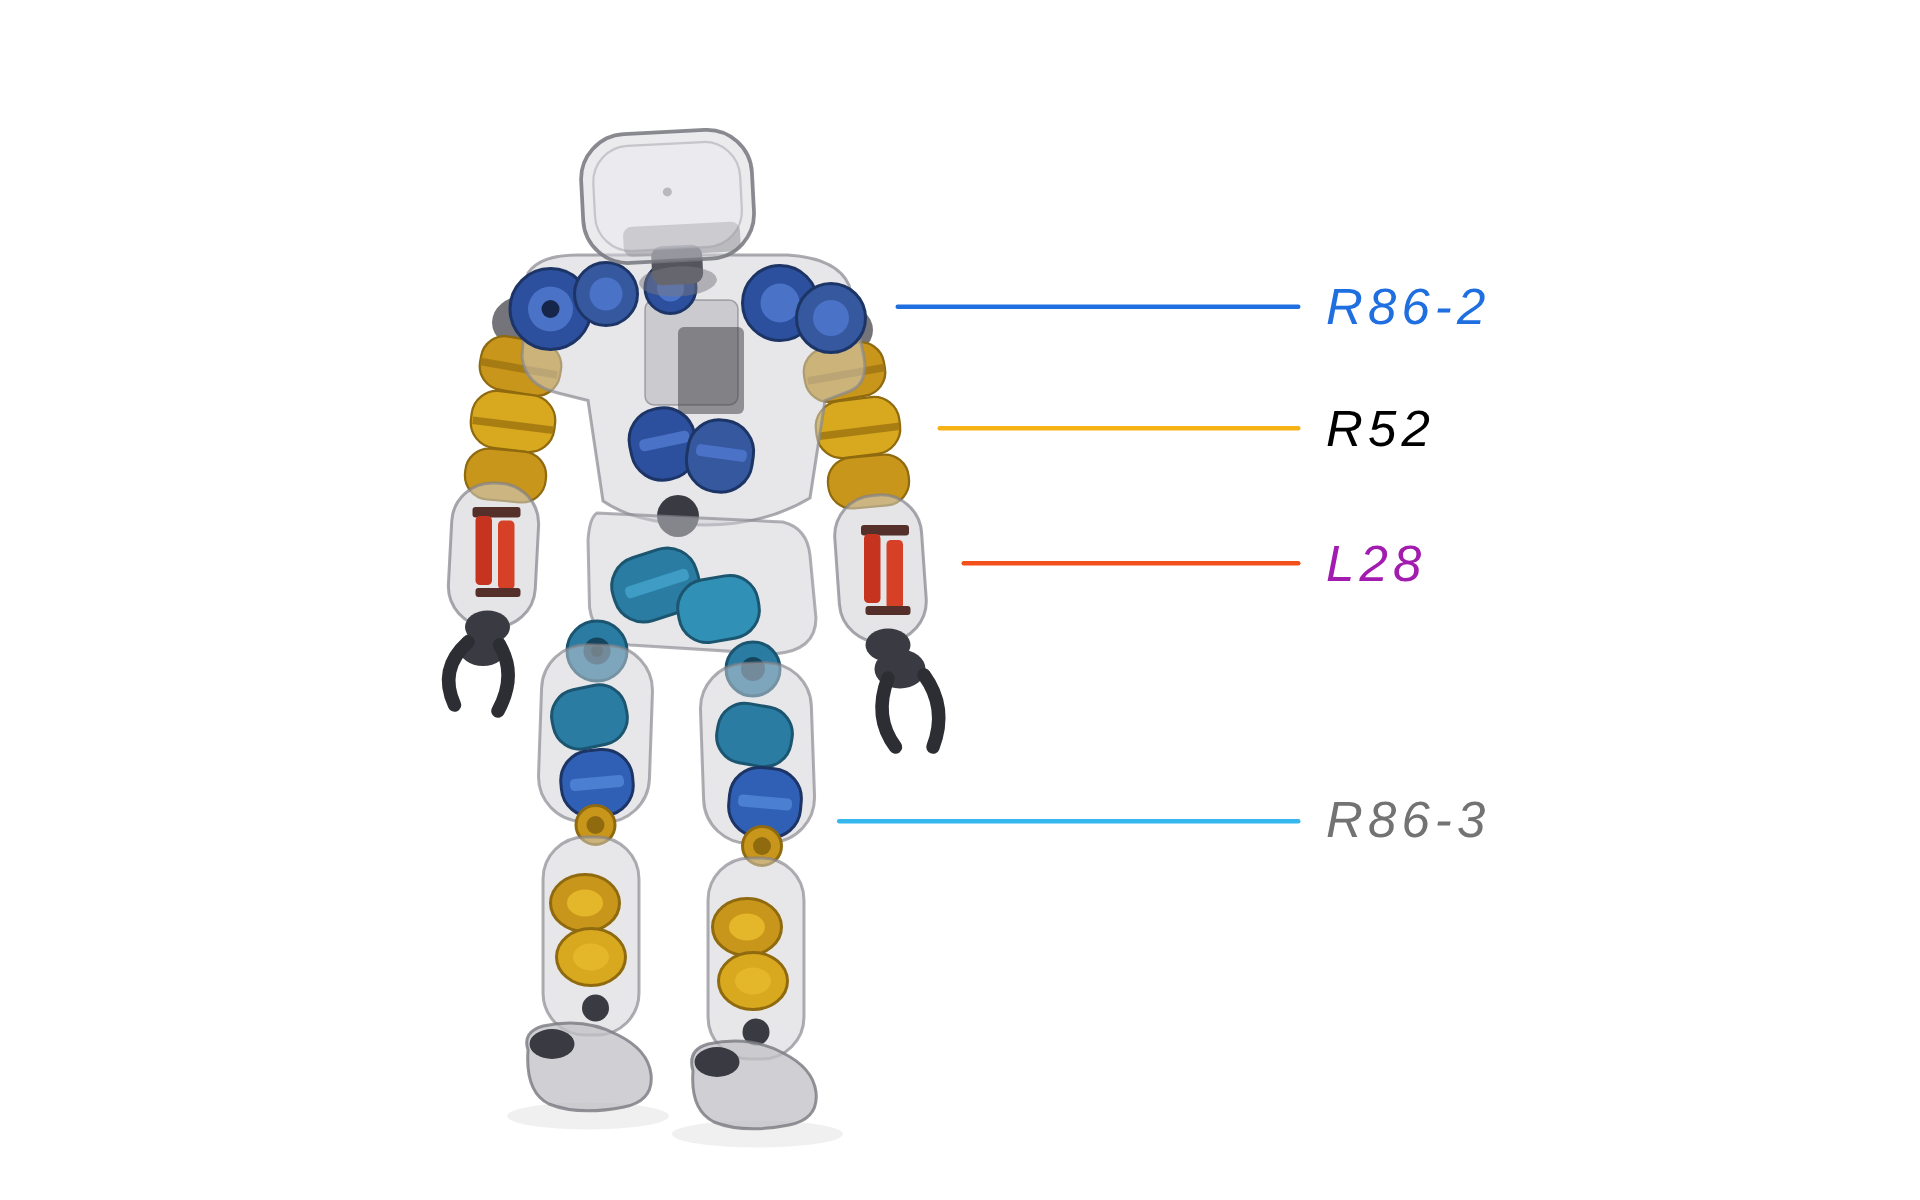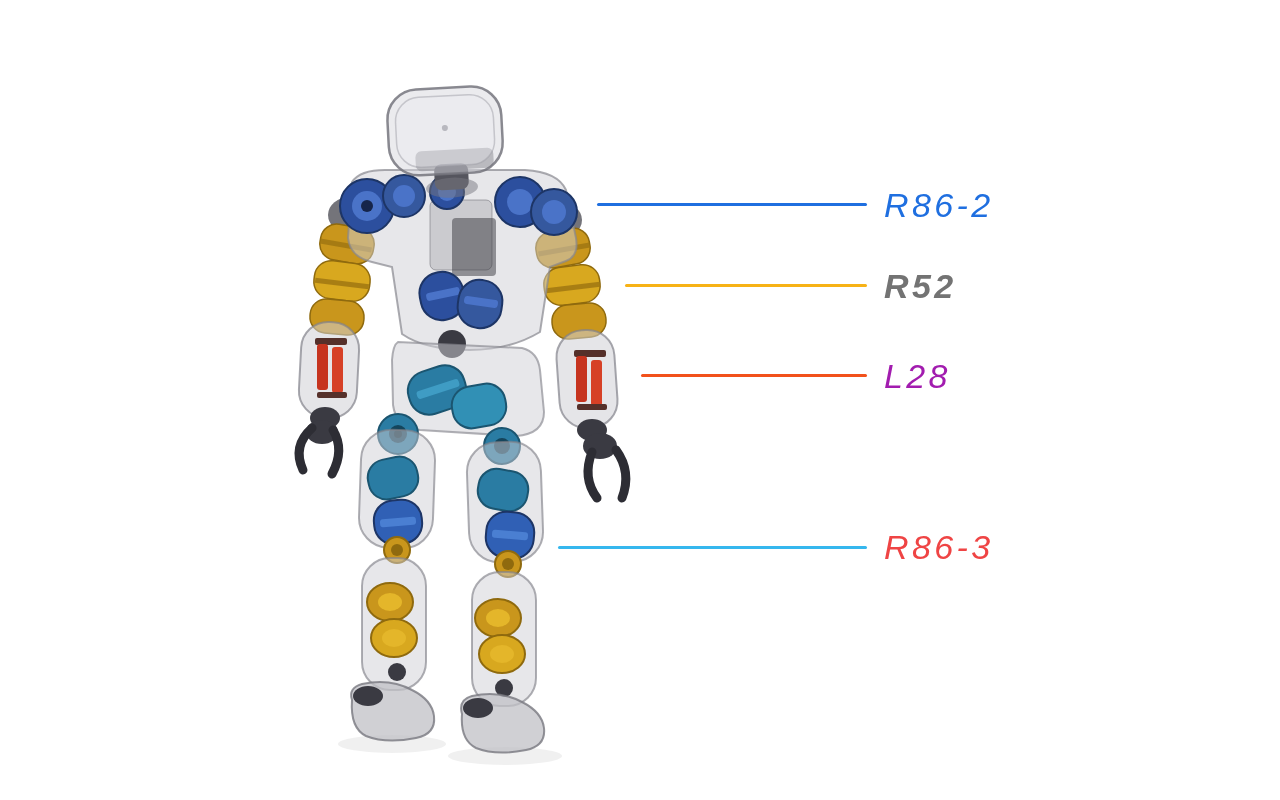--- a/index.html
+++ b/index.html
@@ -186,17 +186,17 @@
       </g>
     </svg>
   </div>
 
   <div class="callout-line line-0" style="background-color: rgb(31, 111, 224);"></div>
   <div class="callout-line line-1" style="background-color: rgb(247, 178, 22);"></div>
   <div class="callout-line line-2" style="background-color: rgb(242, 81, 27);"></div>
   <div class="callout-line line-3" style="background-color: rgb(53, 183, 238);"></div>
 
   <div class="callout-label label-0" style="color: rgb(31, 111, 224);">R86-2</div>
-  <div class="callout-label label-1" style="color: #737373; font-weight: bold;">R52</div>
+  <div class="callout-label label-1" style="color: #000000;">R52</div>
   <div class="callout-label label-2" style="color: #a21caf;">L28</div>
-  <div class="callout-label label-3" style="color: #ef4444;">R86-3</div>
+  <div class="callout-label label-3" style="color: #737373;">R86-3</div>
 
 </div>
 
 </body></html>

